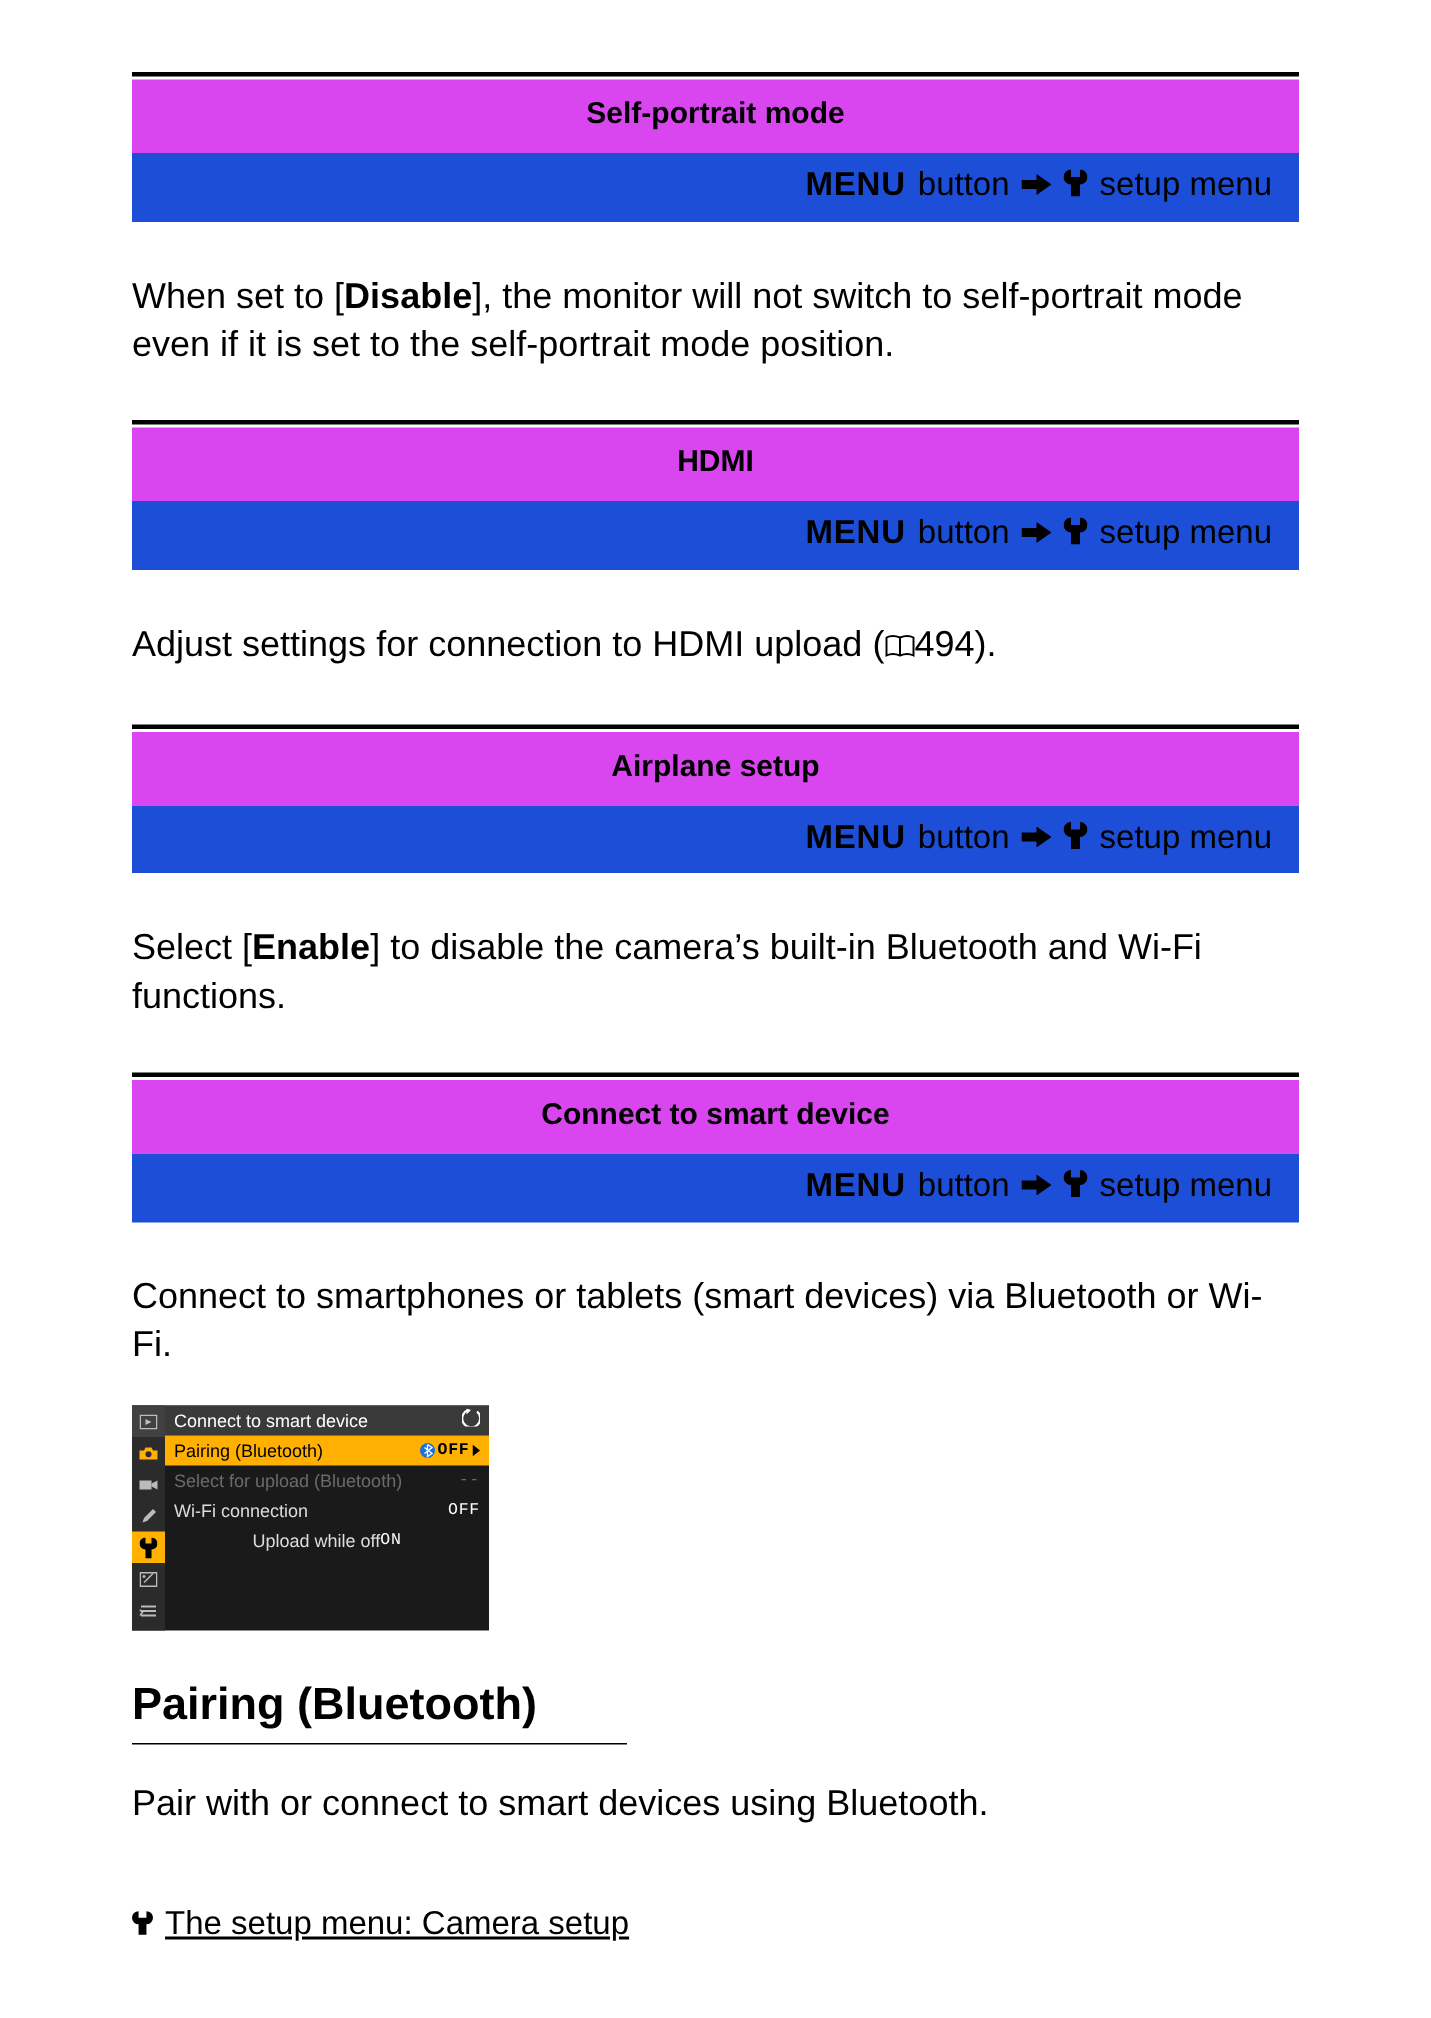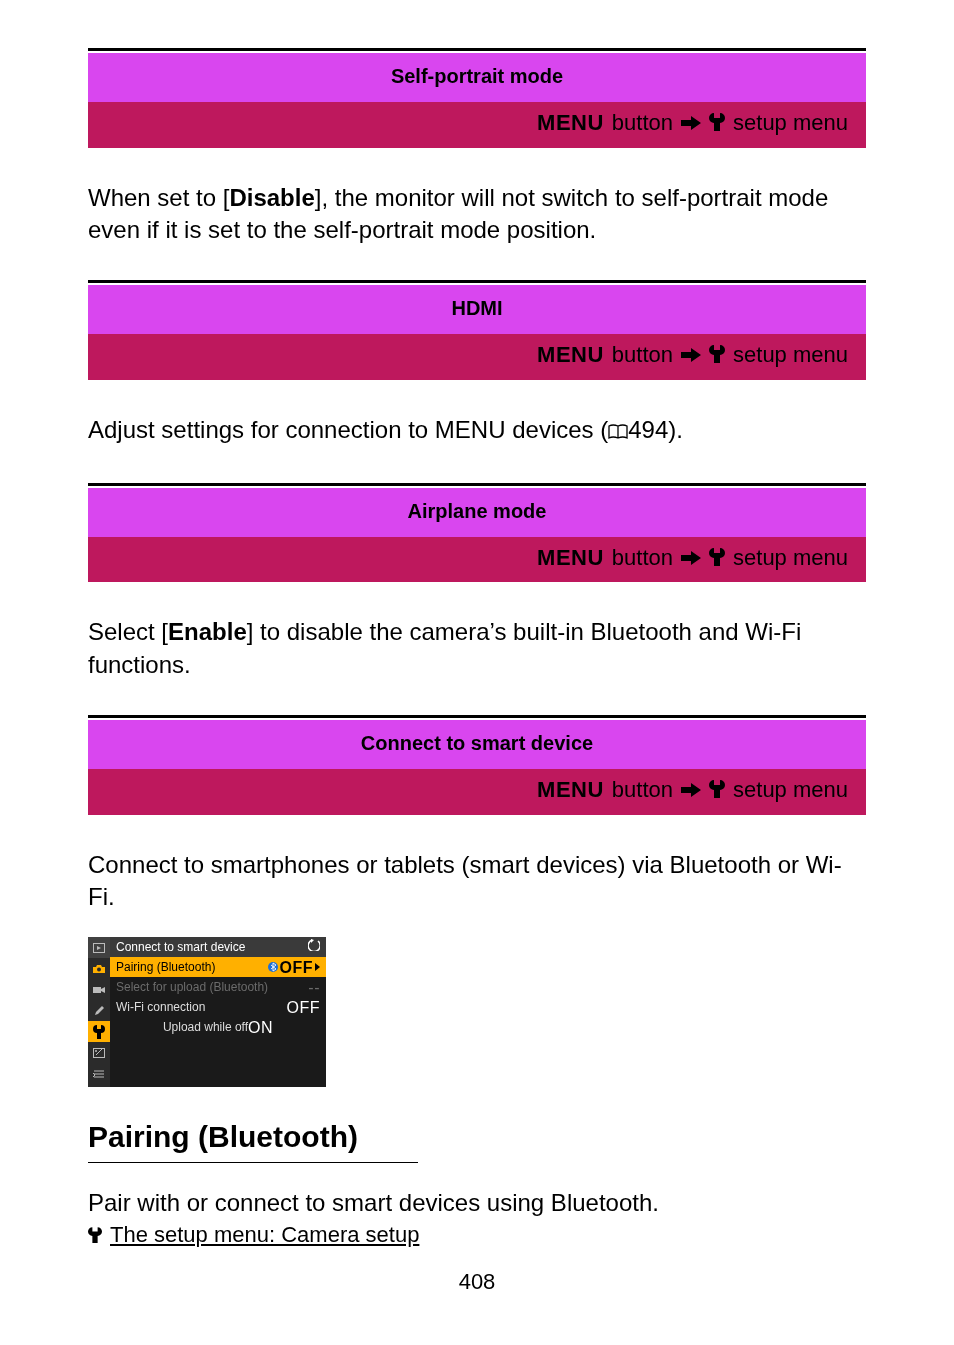--- a/index.html
+++ b/index.html
@@ -1,21 +1,21 @@
 <!DOCTYPE html>
 <html><head>
 <meta charset="utf-8">
 <style>
   html,body{margin:0;padding:0;background:#fff;color:#000;}
   body{width:954px;min-height:1345px;font-family:"Helvetica Neue",Arial,sans-serif;font-size:24px;line-height:1.35;position:relative;}
   .page{padding:48px 88px 0 88px;}
   .sec{margin-bottom:34px;}
   .sec-rule{border-top:3px solid #000;margin-bottom:2px;}
   .sec-title{font-weight:700;font-size:20px;background:#d946ef;padding:10px 18px 12px 18px;text-align:center;}
-  .nav-line{background:#be185d;padding:6px 18px 10px 18px;display:flex;justify-content:flex-end;align-items:center;gap:8px;font-size:22px;}
+  .nav-line{background:#1d4ed8;padding:6px 18px 10px 18px;display:flex;justify-content:flex-end;align-items:center;gap:8px;font-size:22px;}
   .nav-line .menu-word{font-family:"Arial Narrow",Arial,sans-serif;font-weight:700;letter-spacing:0.5px;}
   .arrow-icon{display:inline-block;vertical-align:middle;}
   .wrench-icon{display:inline-block;vertical-align:middle;position:relative;top:1px;}
   .body-text{padding:10px 0 0 0;font-size:24px;}
   .subhead{font-weight:700;font-size:30px;margin:30px 0 4px 0;}
   .subhead-rule{width:330px;border-bottom:1px solid #000;margin-bottom:14px;}
   .book-icon{display:inline-block;vertical-align:-2px;}
   .footer{position:absolute;left:88px;bottom:48px;right:88px;}
   .footer-line{display:flex;align-items:center;gap:8px;font-family:"Arial Narrow",Arial,sans-serif;font-size:22px;text-decoration:underline;}
   .page-num{text-align:center;font-size:22px;margin-top:18px;}
@@ -24,21 +24,21 @@
   .menu-tabs{width:22px;background:#2b2b2b;display:flex;flex-direction:column;}
   .menu-tabs .tab{flex:0 0 21px;display:flex;align-items:center;justify-content:center;}
   .menu-tabs .tab svg{display:block;}
   .menu-right{flex:1;display:flex;flex-direction:column;}
   .menu-header{height:20px;background:#3a3a3a;color:#fff;font-size:12px;display:flex;align-items:center;padding:0 6px;justify-content:space-between;}
   .menu-row{height:20px;display:flex;align-items:center;justify-content:space-between;padding:0 6px;font-size:12px;}
   .menu-row.sel{background:#ffb000;color:#000;}
   .menu-row.sel .val{display:flex;align-items:center;gap:2px;color:#000;font-weight:700;}
   .menu-row.dim{color:#6b6b6b;}
   .menu-row .label{white-space:nowrap;}
-  .menu-row .val{color:#fff;font-family:Liberation Sans, sans-serif;font-size:16px;letter-spacing:0.5px;}
+  .menu-row .val{color:#fff;font-family:Liberation Mono, monospace;font-size:11px;letter-spacing:0.5px;}
   .menu-fill{flex:1;}
 </style>
 </head>
 <body>
 
 <div class="page">
 
   <div class="sec">
     <div class="sec-rule"></div>
     <div class="sec-title">Self-portrait mode</div>
@@ -74,29 +74,29 @@
           </svg>
       </span>
       <span class="wrench-icon">
         <svg width="16" height="18" viewBox="0 0 16 18">
             <path d="M5 0 A5 5 0 0 0 5 10 L5 18 L11 18 L11 10 A5 5 0 0 0 11 0 L11 5 L5 5 Z" fill="#000"></path>
           </svg>
       </span>
       <span>setup menu</span>
     </div>
     <p class="body-text">
-      <span>Adjust settings for connection to MENU devices (</span><span class="book-icon"><svg width="20" height="16" viewBox="0 0 20 16">
+      <span>Adjust settings for connection to HDMI upload (</span><span class="book-icon"><svg width="20" height="16" viewBox="0 0 20 16">
             <path d="M1 2 Q5 0 10 2 Q15 0 19 2 L19 14 Q15 12 10 14 Q5 12 1 14 Z M10 2 L10 14" fill="none" stroke="#000" stroke-width="1.3"></path>
           </svg></span><span>494</span><span>).</span>
     </p>
   </div>
 
   <div class="sec">
     <div class="sec-rule"></div>
-    <div class="sec-title">Airplane mode</div>
+    <div class="sec-title">Airplane setup</div>
     <div class="nav-line">
       <span class="menu-word">MENU</span>
       <span>button</span>
       <span class="arrow-icon">
         <svg width="20" height="14" viewBox="0 0 20 14">
             <path d="M0 4 L10 4 L10 0 L20 7 L10 14 L10 10 L0 10 Z" fill="#000"></path>
           </svg>
       </span>
       <span class="wrench-icon">
         <svg width="16" height="18" viewBox="0 0 16 18">
@@ -219,14 +219,13 @@
 
 <div class="footer">
   <div class="footer-line">
     <span class="wrench-icon">
       <svg width="14" height="16" viewBox="0 0 16 18">
           <path d="M5 0 A5 5 0 0 0 5 10 L5 18 L11 18 L11 10 A5 5 0 0 0 11 0 L11 5 L5 5 Z" fill="#000"></path>
         </svg>
     </span>
     <span>The setup menu: Camera setup</span>
   </div>
-  <div class="page-num">408</div>
 </div>
 
 </body></html>

